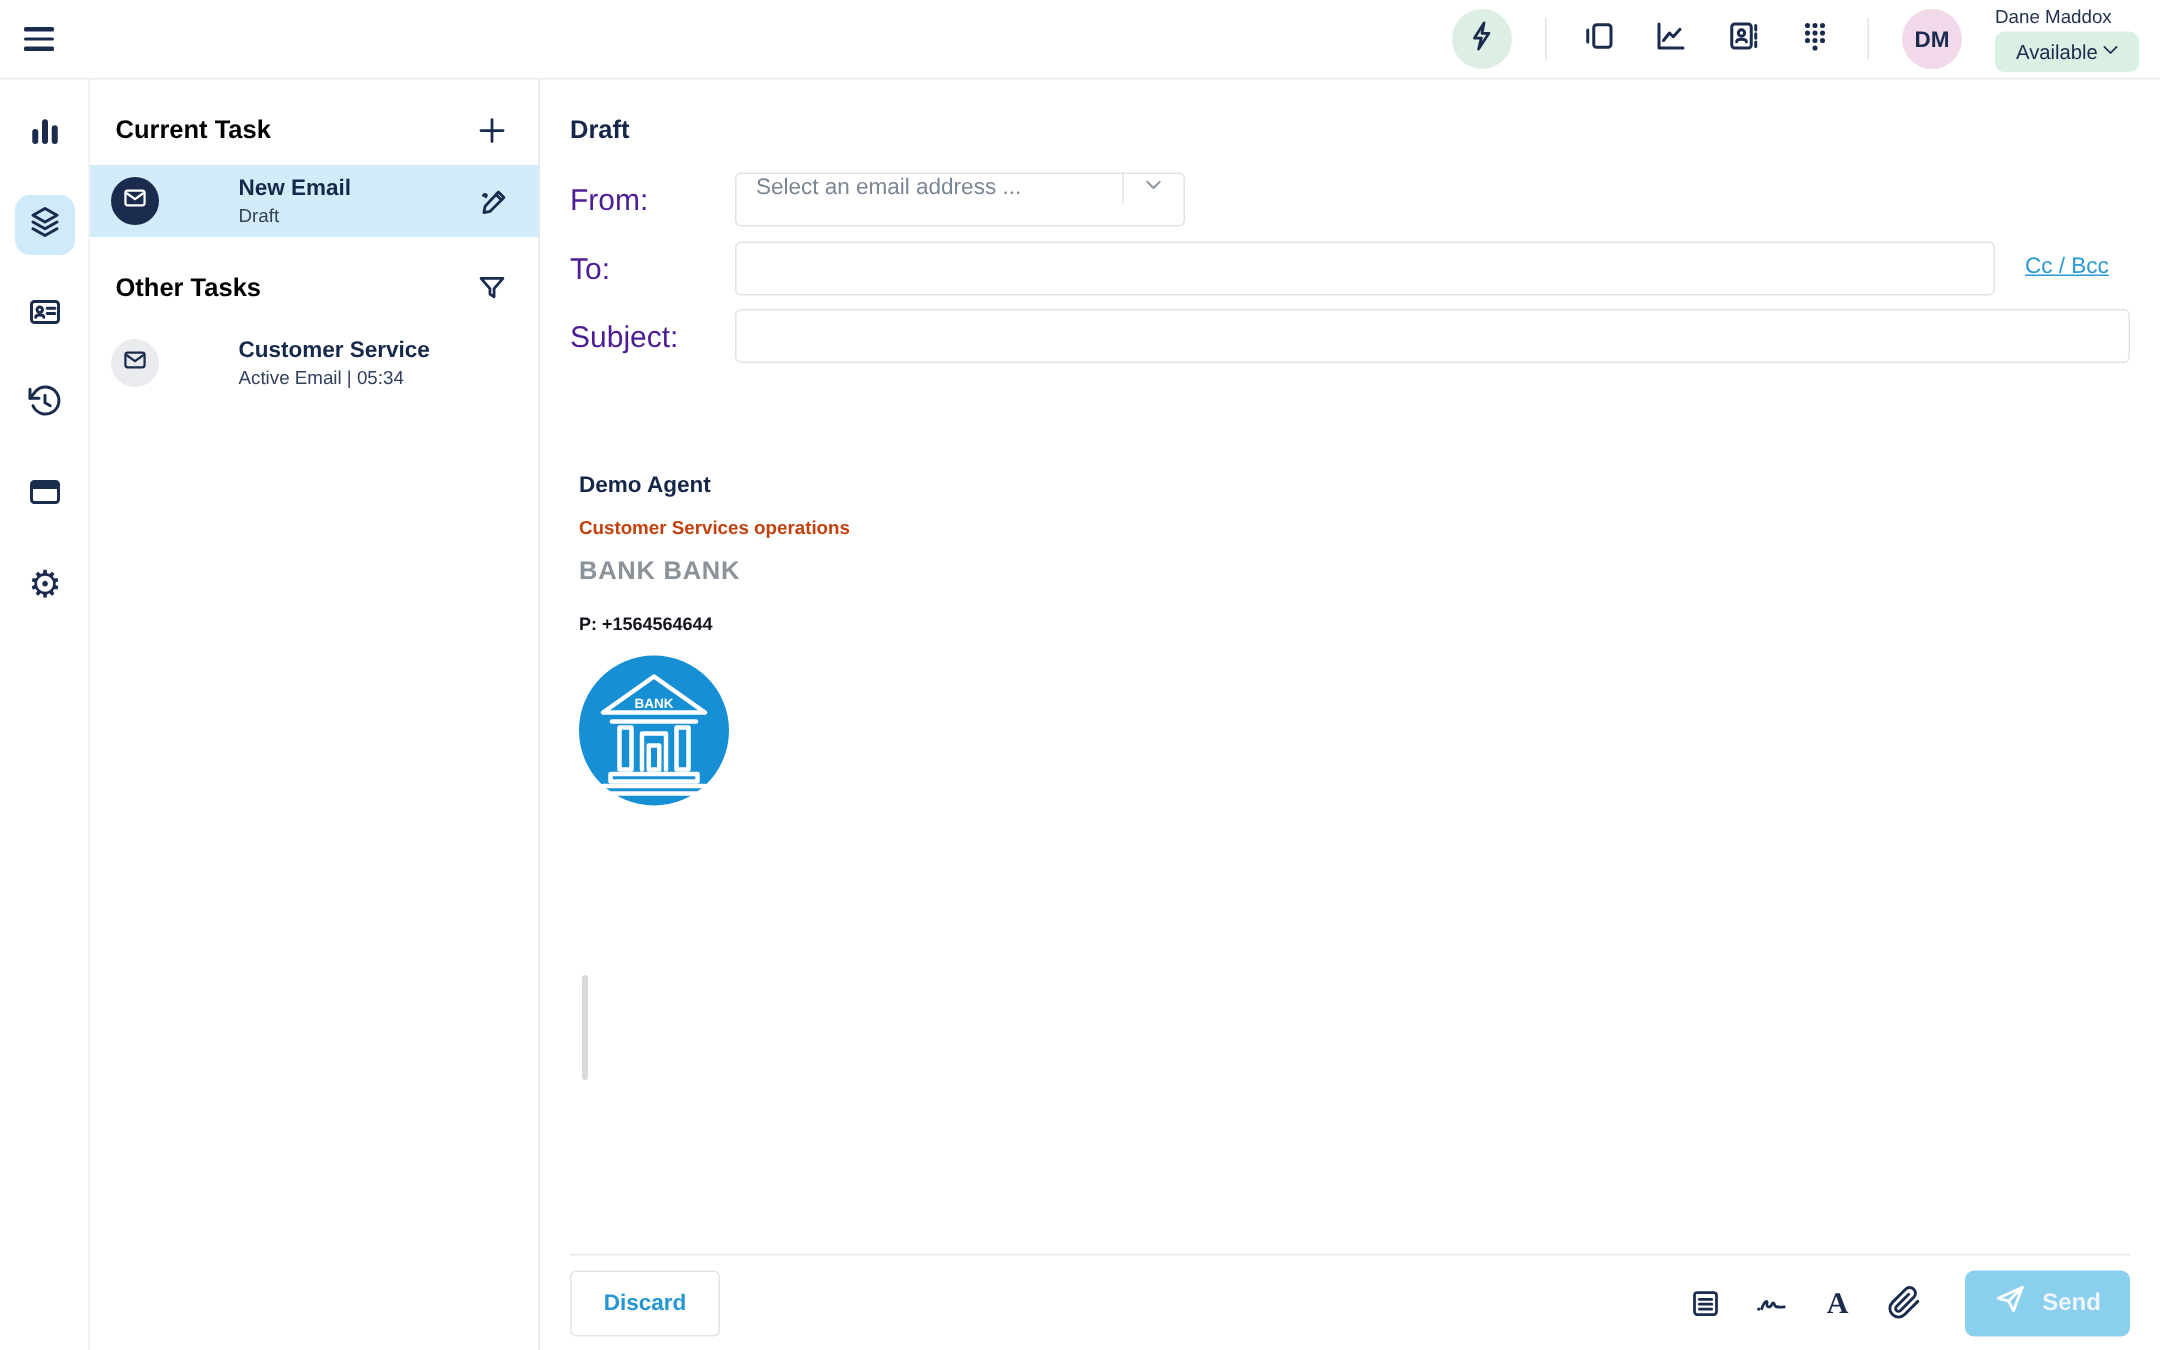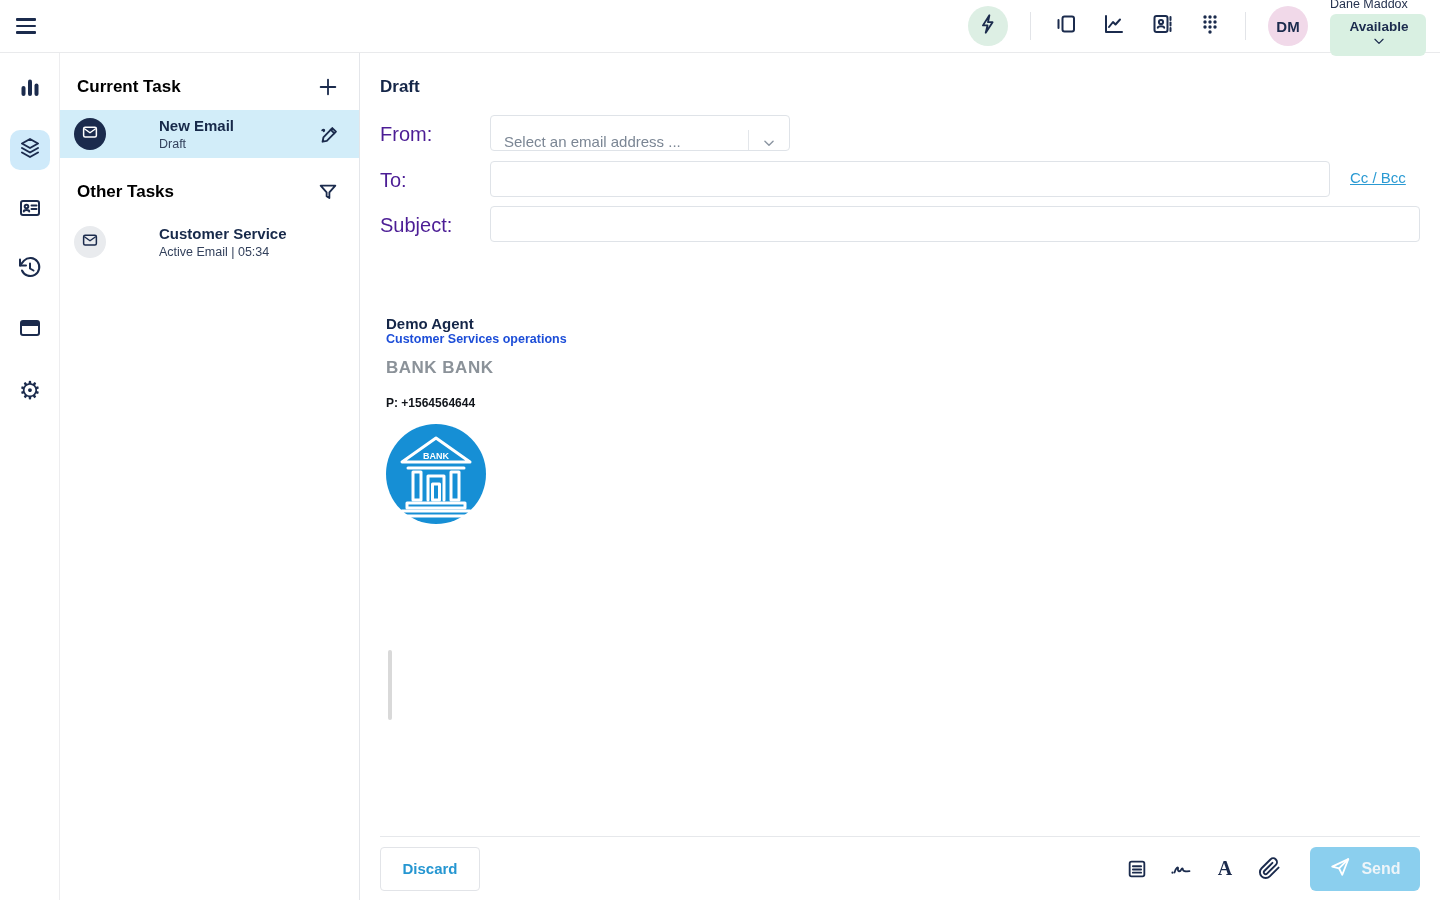--- a/index.html
+++ b/index.html
@@ -17,22 +17,22 @@
   .round-btn { width:40px; height:40px; border-radius:50%; background:#ddefe4;
     display:flex; align-items:center; justify-content:center; }
   .tb-divider { width:1px; height:28px; background:#e2e4e8; }
   .tb-icon { width:26px; height:26px; display:flex; align-items:center; justify-content:center; }
   .avatar { width:40px; height:40px; border-radius:50%; background:#f1d9e9;
     display:flex; align-items:center; justify-content:center;
     font-weight:bold; font-size:15px; color:#1b2b4d; }
   .user-block { display:flex; flex-direction:column; gap:3px; }
   .user-name { font-size:12.5px; color:#25324f; }
   .status-pill { display:flex; align-items:center; background:#d9f0e2;
-    border-radius:6px; padding:5px 12px 5px 14px; font-size:13.5px; font-weight:bold;
-    color:#1b2b4d; min-width:96px; justify-content:space-between; cursor:pointer;flex-direction:column; }
+    border-radius:6px; padding:5px 12px 5px 14px; font-size:13.5px; font-weight:normal;
+    color:#1b2b4d; min-width:96px; justify-content:space-between; cursor:pointer; }
 
   
   .rail { position:absolute; top:53px; left:0; width:60px; height:847px;
     border-right:1px solid #ededef; background:#fff; }
   .rail-item { position:absolute; left:10px; width:40px; height:40px; border-radius:10px;
     display:flex; align-items:center; justify-content:center; cursor:pointer; }
   .rail-item.active { background:#cfeafa; }
   .gear-glyph { font-size:25px; line-height:1; color:#1b2b4d; }
 
   
@@ -54,36 +54,36 @@
   .task-title { font-size:15px; font-weight:bold; color:#17294a; line-height:1.15; }
   .task-sub { font-size:12.5px; color:#33415c; margin-top:2px; }
   .icon-btn { width:26px; height:26px; display:flex; align-items:center; justify-content:center; cursor:pointer; }
 
   
   .main { position:absolute; top:53px; left:360px; width:1080px; height:847px; background:#fff; }
   .compose-title { position:absolute; left:20px; top:24px; font-size:17px; font-weight:bold; color:#152648; }
   .form-label { position:absolute; left:20px; font-size:20px; color:#4c1d95; }
   .from-select { position:absolute; left:130px; top:62px; width:300px; height:36px;
     border:1px solid #dfe3e8; border-radius:4px; background:#fff; display:flex;
-    align-items:flex-end; cursor:pointer; }
+    align-items:flex-start; cursor:pointer; }
   .from-select .placeholder { flex:1; padding-left:13px; font-size:15px; color:#7b8694; }
   .from-select .sel-div { width:1px; height:20px; background:#e3e6ea; }
   .from-select .sel-caret { width:40px; display:flex; align-items:center; justify-content:center; }
   .text-input { position:absolute; height:36px; border:1px solid #dfe3e8; border-radius:4px;
     background:#fff; font-size:15px; color:#1b2b4d; padding:0 12px; outline:none;
     font-family:"Liberation Sans", sans-serif; }
   .to-input { left:130px; top:108px; width:840px; }
   .subject-input { left:130px; top:153px; width:930px; }
   .ccbcc { position:absolute; left:990px; top:116px; font-size:15px; color:#2a9ad3;
     text-decoration:underline; cursor:pointer; }
 
   .body-area { position:absolute; left:20px; top:200px; width:1040px; height:582px; }
   .sig { position:absolute; left:6px; top:62px; }
   .sig-name { font-size:15px; font-weight:bold; color:#152648; }
-  .sig-dept { font-size:12.5px; font-weight:bold; color:#1d4ed8; }
+  .sig-dept { font-size:12.5px; font-weight:bold; color:#c2410c; margin-top:13px; }
   .sig-company { font-size:17px; font-weight:bold; color:#8b9299; margin-top:12px; letter-spacing:.5px; }
   .sig-phone { font-size:12px; font-weight:bold; color:#10141a; margin-top:18px; }
   .sig-logo { margin-top:12px; margin-left:-2px; }
   .scroll-handle { position:absolute; left:8px; top:397px; width:4px; height:70px;
     background:#d9d9d9; border-radius:2px; }
 
   
   .footer { position:absolute; left:20px; right:20px; bottom:0; height:64px;
     border-top:1px solid #e6e8eb; display:flex; align-items:center; }
   .discard-btn { width:100px; height:44px; border:1px solid #e2e4e8; border-radius:4px;

